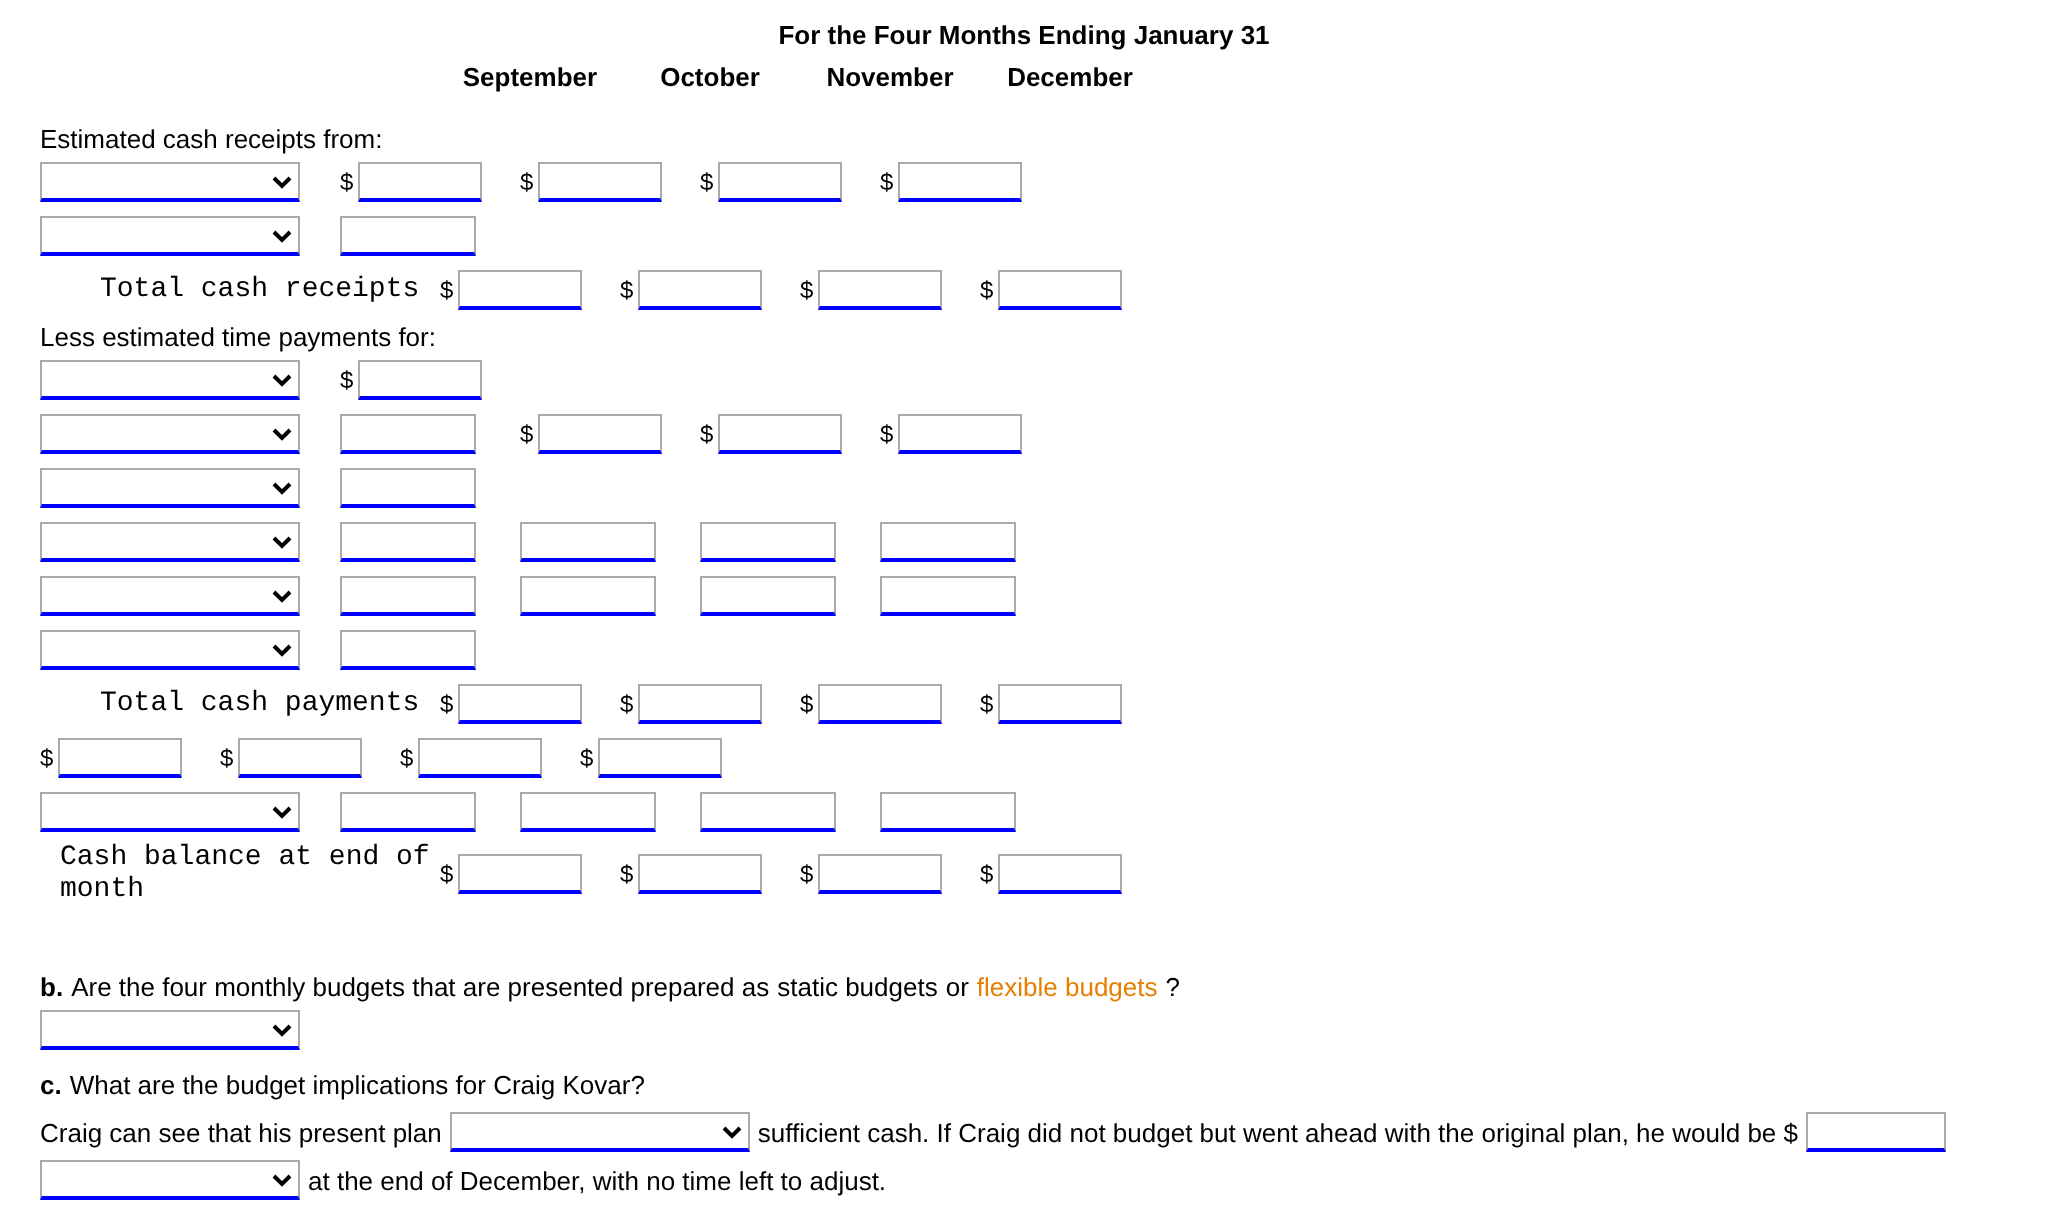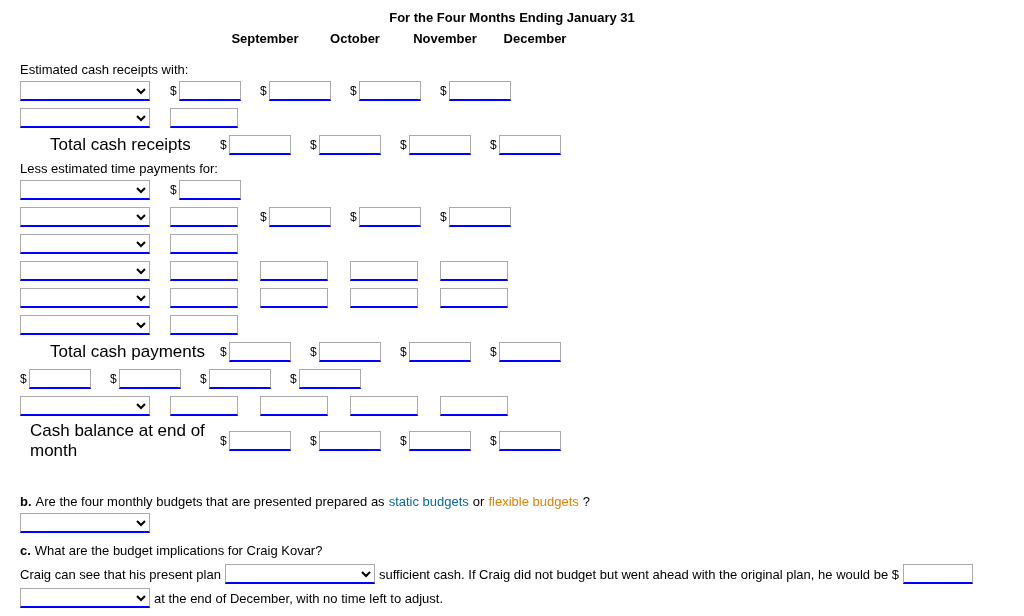--- a/index.html
+++ b/index.html
@@ -34,22 +34,23 @@
       margin: 4px 0 2px 0;
     }
     .row {
       display: flex;
       align-items: center;
       margin-bottom: 3px;
       min-height: 24px;
     }
     .row-label {
       width: 200px;
-      font-size: 17px;
+      font-size: 14px;
       padding-left: 10px;
+      font-family: Liberation Mono, monospace;
     }
     .row-label.indent {
       padding-left: 30px;
     }
     .cell {
       width: 90px;
       display: flex;
       align-items: center;
     }
     .dollar {
@@ -91,21 +92,21 @@
       height: 8px;
     }
     .section-b {
       margin-top: 14px;
       margin-bottom: 6px;
     }
     .section-c {
       margin-top: 10px;
       margin-bottom: 6px;
     }
-    .link-blue { color: #0369a1; text-decoration: none; }
+    .link-blue { color: #000000; text-decoration: none; }
     .link-orange { color: #e67e00; text-decoration: none; }
     .inline-row {
       display: flex;
       align-items: center;
       flex-wrap: wrap;
       gap: 4px;
       margin-bottom: 4px;
       font-size: 13px;
     }
     .inline-row select {
@@ -123,21 +124,21 @@
 
 <div class="title">For the Four Months Ending January 31</div>
 
 <div class="col-headers">
   <div class="col-header">September</div>
   <div class="col-header">October</div>
   <div class="col-header">November</div>
   <div class="col-header">December</div>
 </div>
 
-<div class="section-label">Estimated cash receipts with:</div>
+<div class="section-label">Estimated cash receipts from:</div>
 
 <div class="row">
   <div class="dropdown-cell">
     <select><option></option></select>
   </div>
   <div class="cell">
     <span class="dollar">$</span>
     <input type="text" class="wide" style="">
   </div>
   <div class="cell">

